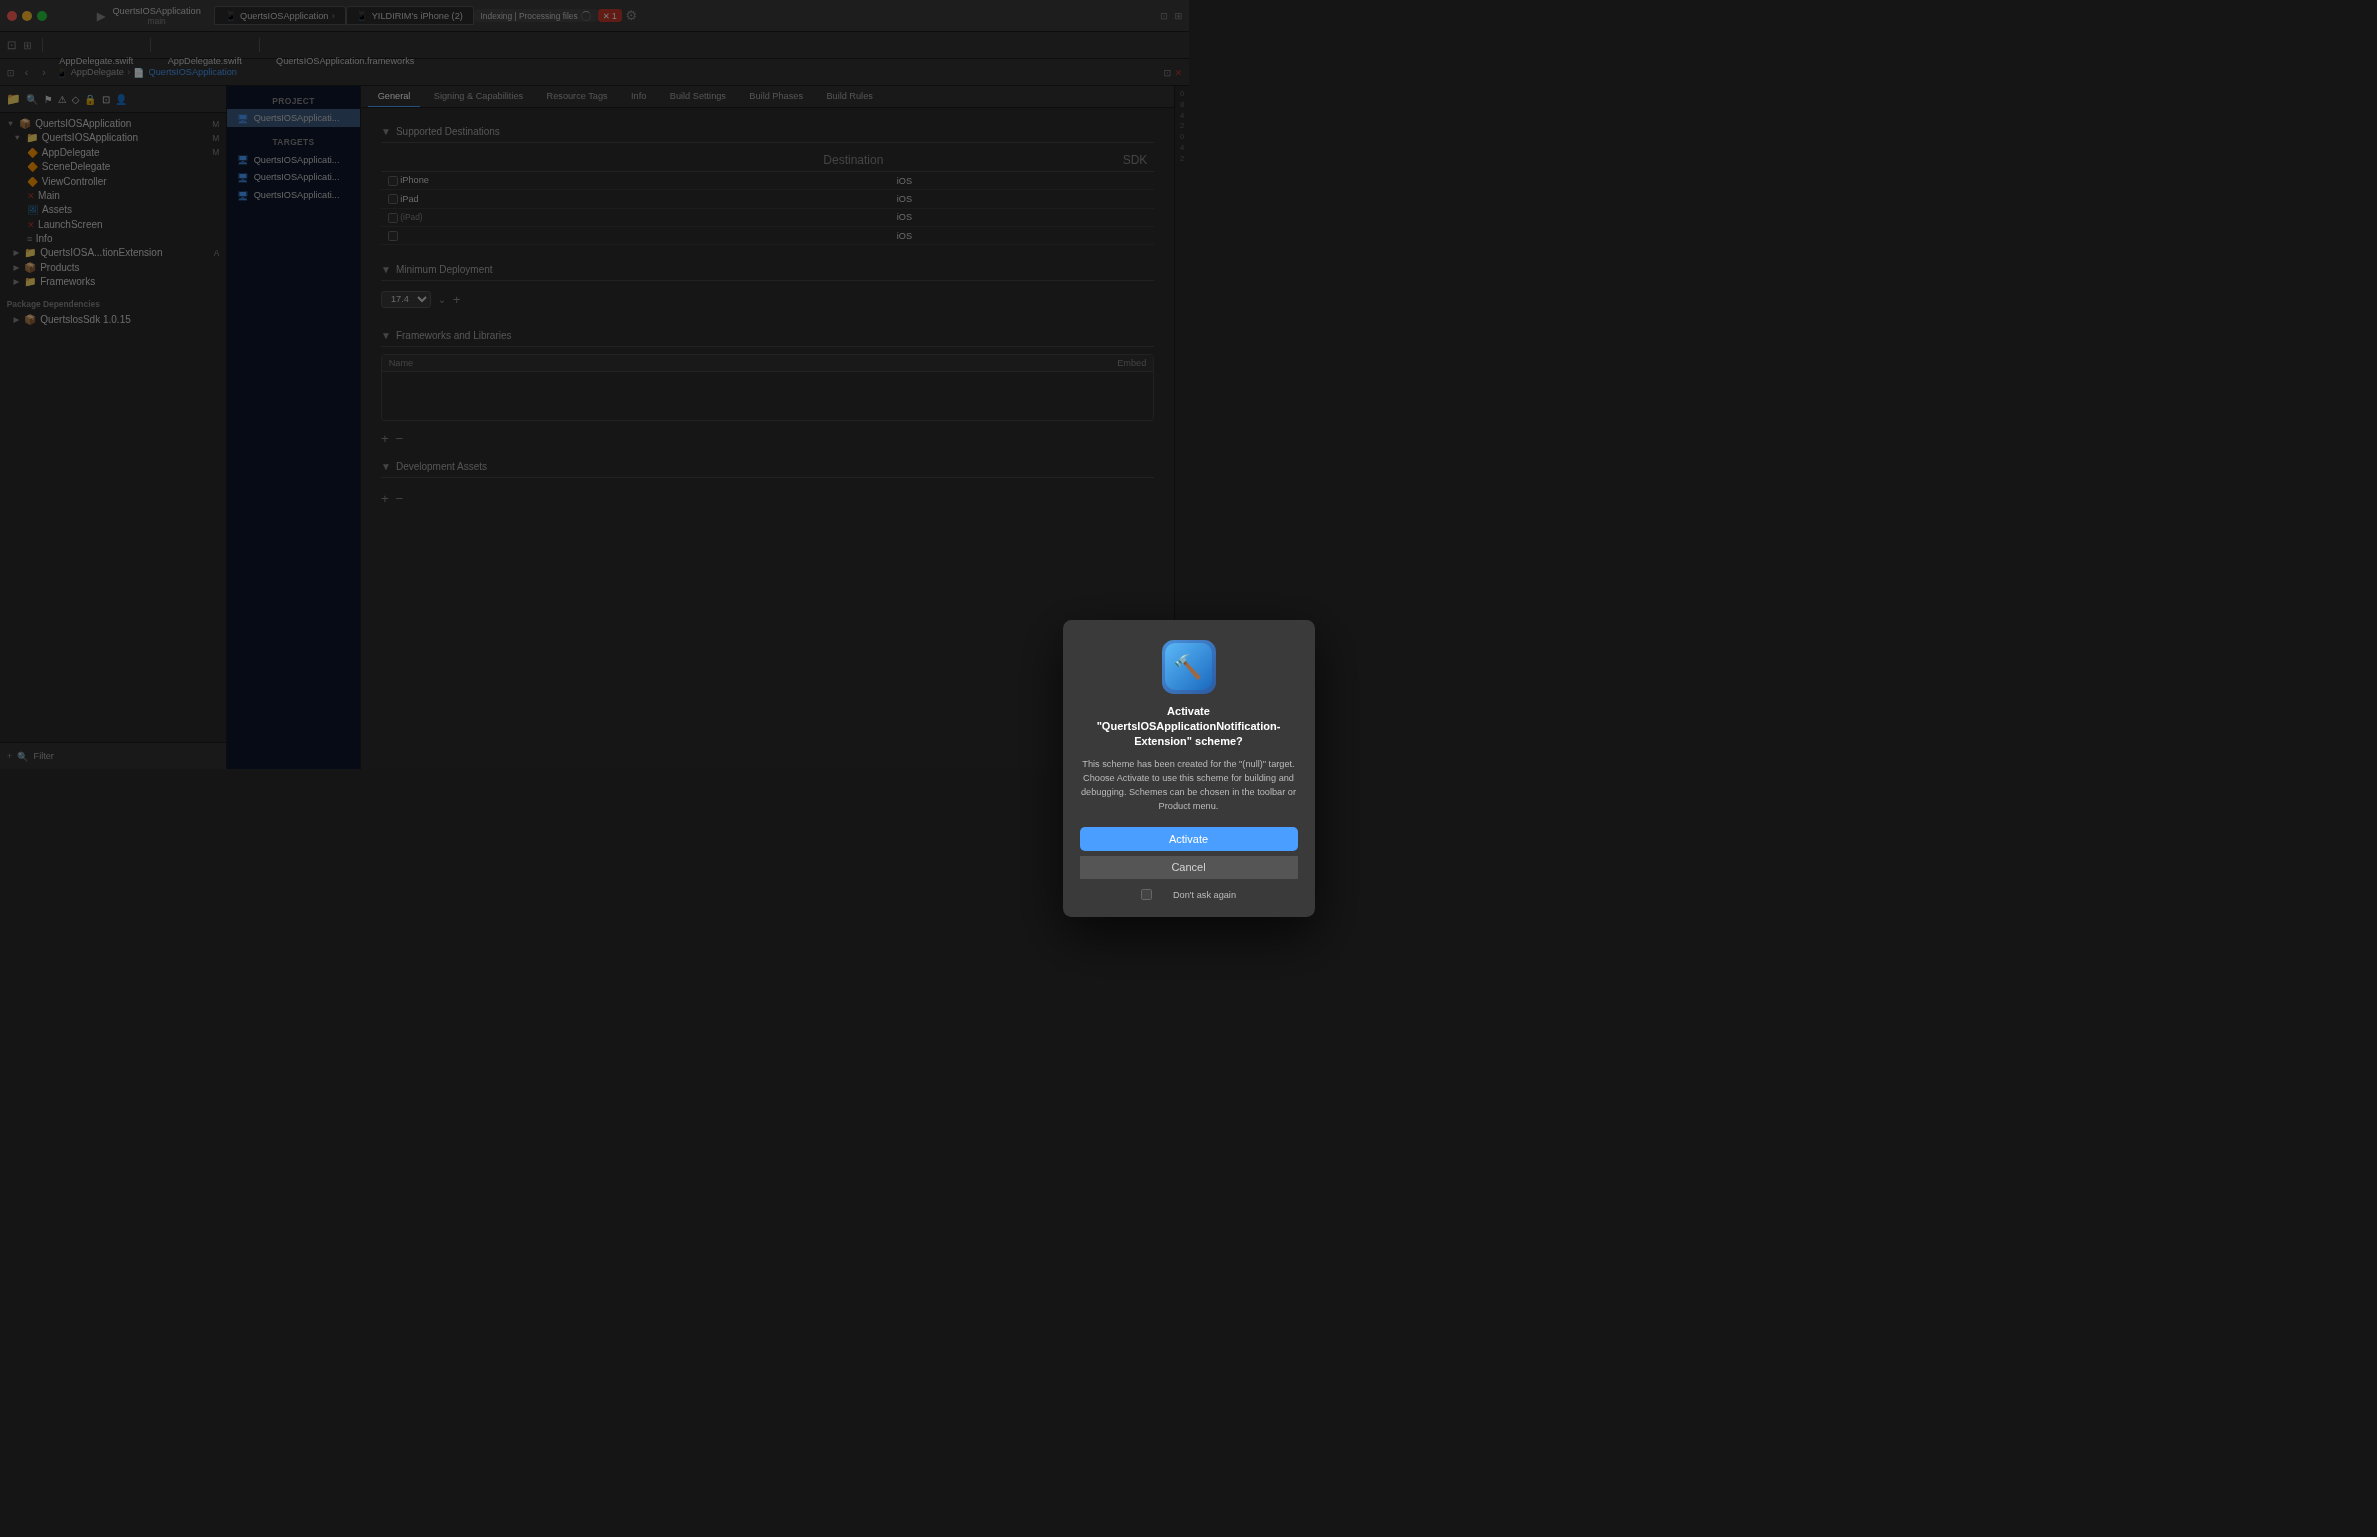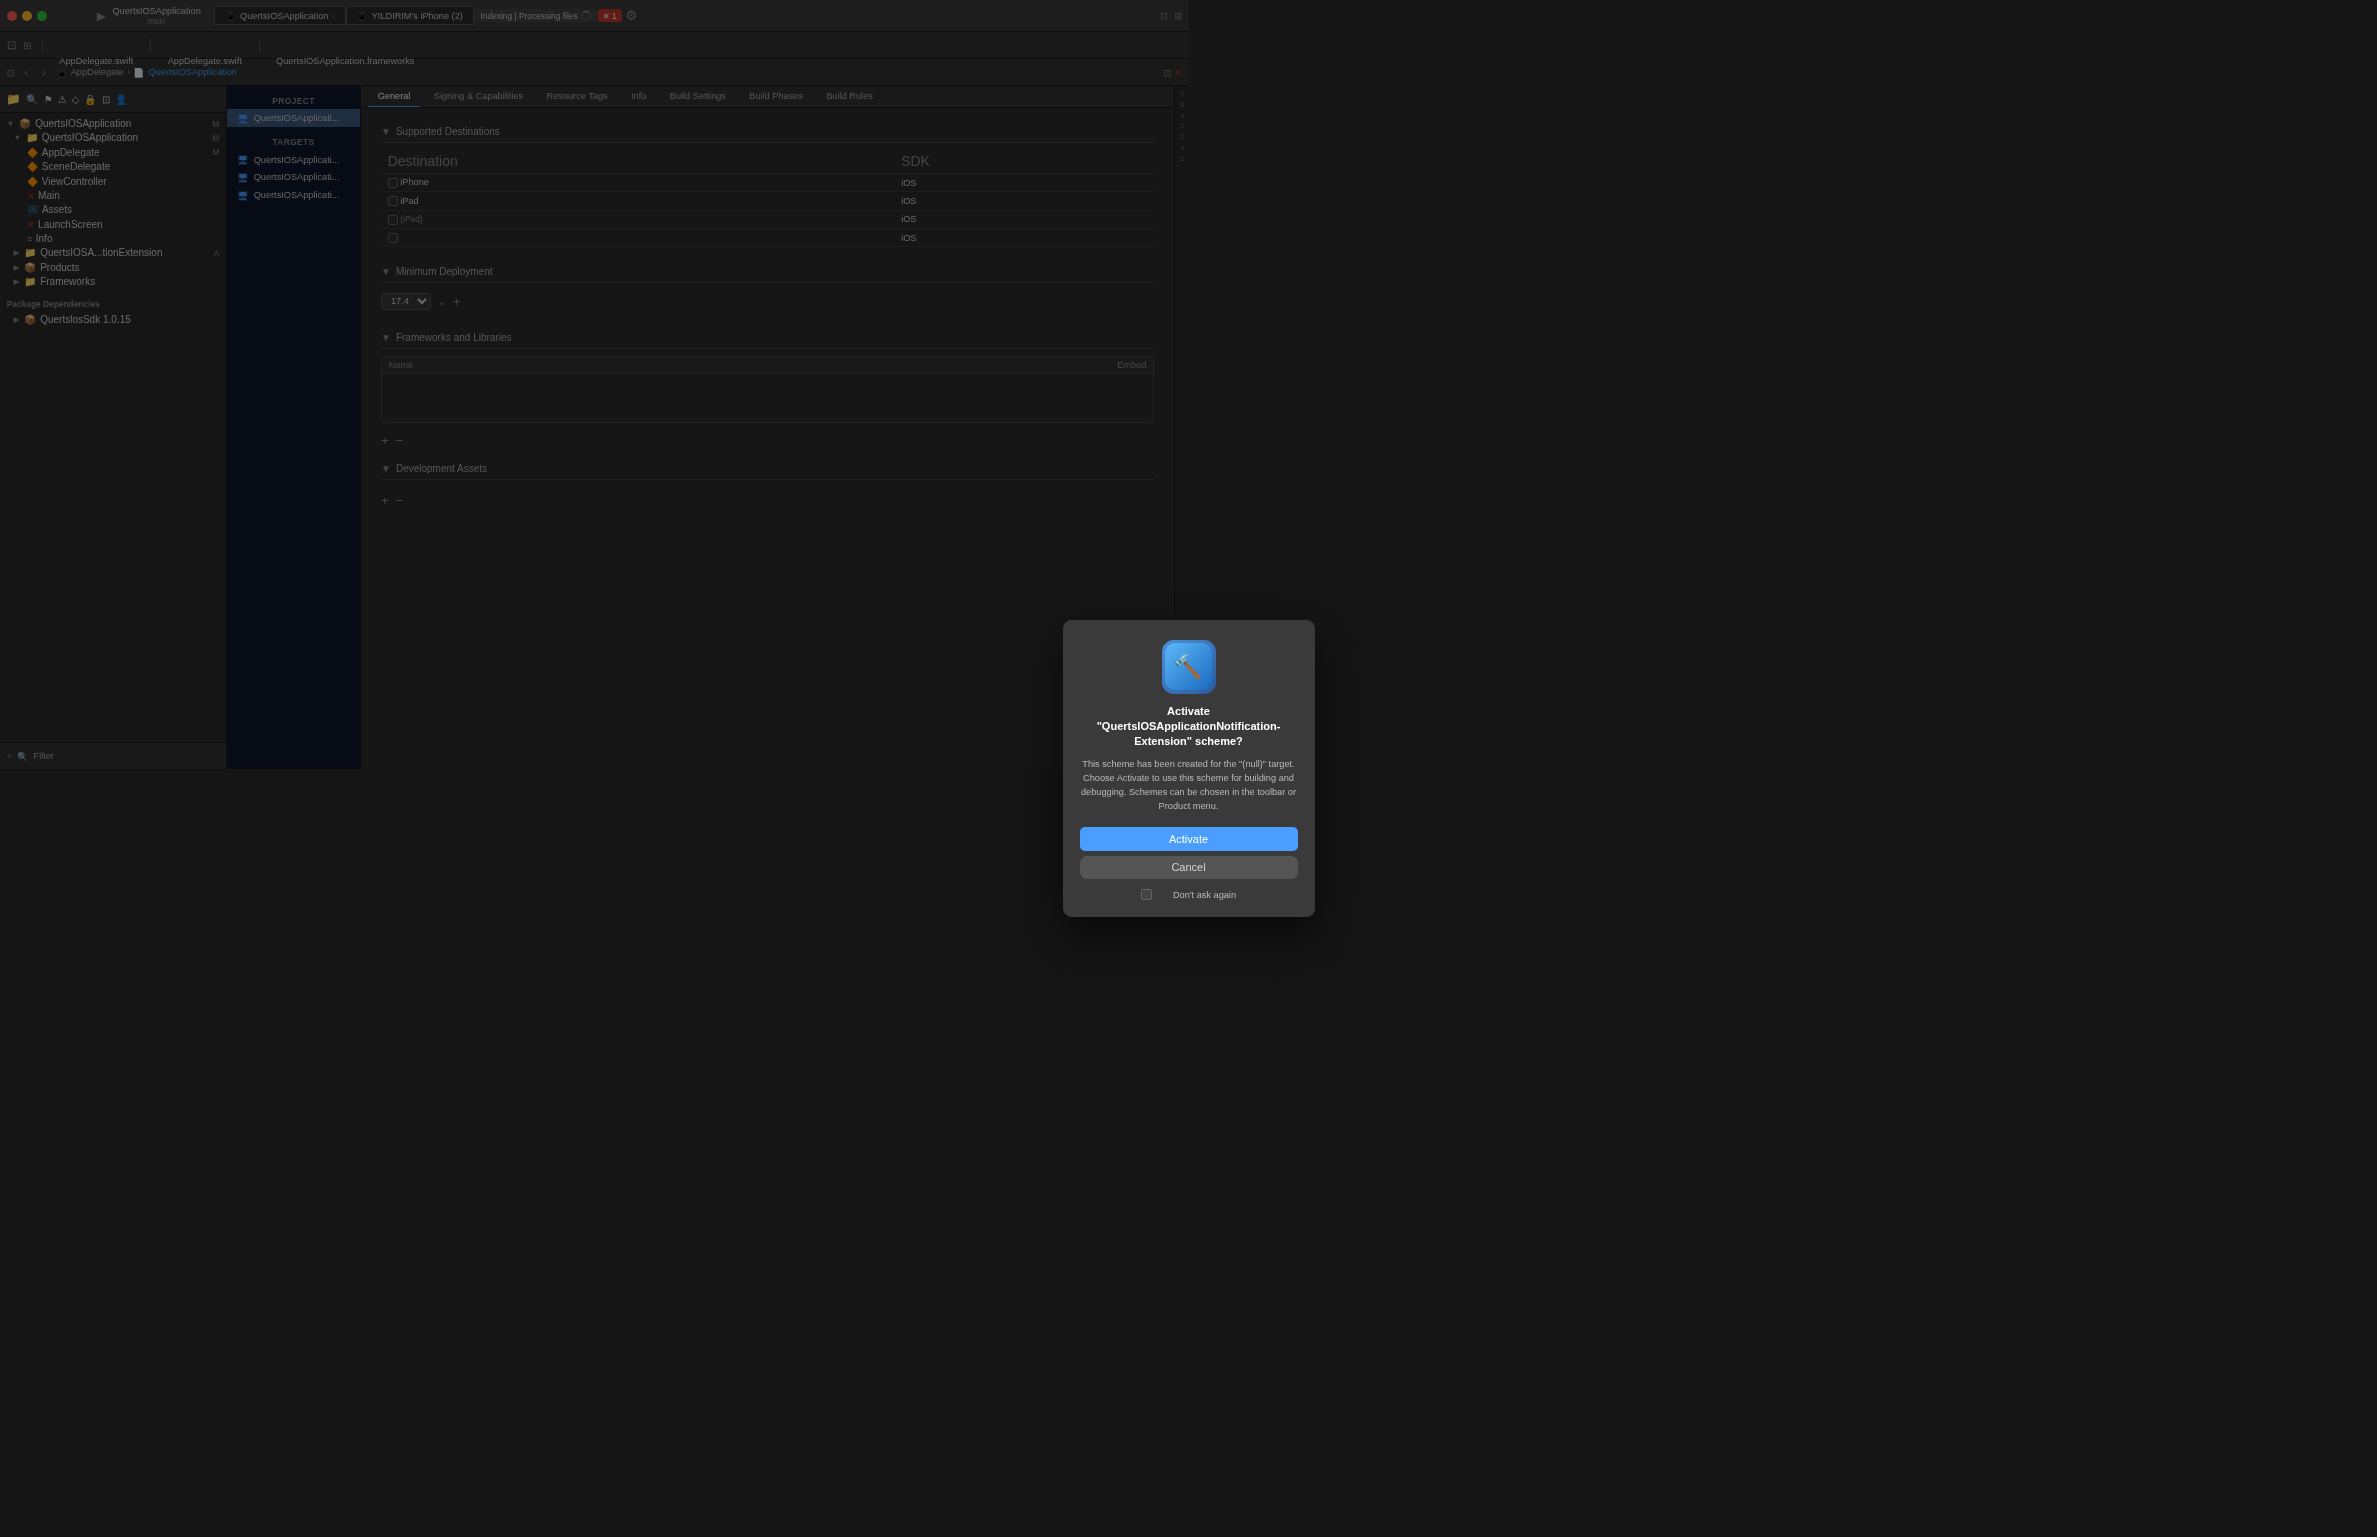--- a/index.html
+++ b/index.html
@@ -248,23 +248,23 @@
       margin-bottom: 6.7px;
     }
 
     
     .dest-table {
       width: 100%;
       border-collapse: collapse;
       margin-bottom: 13.4px;
     }
     .dest-table th {
-      text-align: left;
+      text-align: right;
       color: #888;
-      font-size: 14px;
+      font-size: 12px;
       font-weight: 400;
       padding: 3.4px 6.7px;
       border-bottom: 0.8px solid #444;
       margin-top: 39px;
     }
     .dest-table td {
       padding: 3.4px 6.7px;
       font-size: 9.2px;
       color: #d4d4d4;
       border-bottom: 0.8px solid #3a3a3a;
@@ -412,21 +412,21 @@
       font-size: 11px;
       font-weight: 500;
       cursor: pointer;
       margin-bottom: 5px;
     }
     .modal-btn-cancel {
       width: 100%;
       padding: 5.9px;
       background: #555;
       border: none;
-      border-radius: 7px;
+      border-radius: 1px;
       color: #d4d4d4;
       font-size: 11px;
       cursor: pointer;
       margin-bottom: 10px;
     }
     .modal-checkbox-row {
       display: flex;
       align-items: center;
       gap: 21px;
       font-size: 9.2px;

